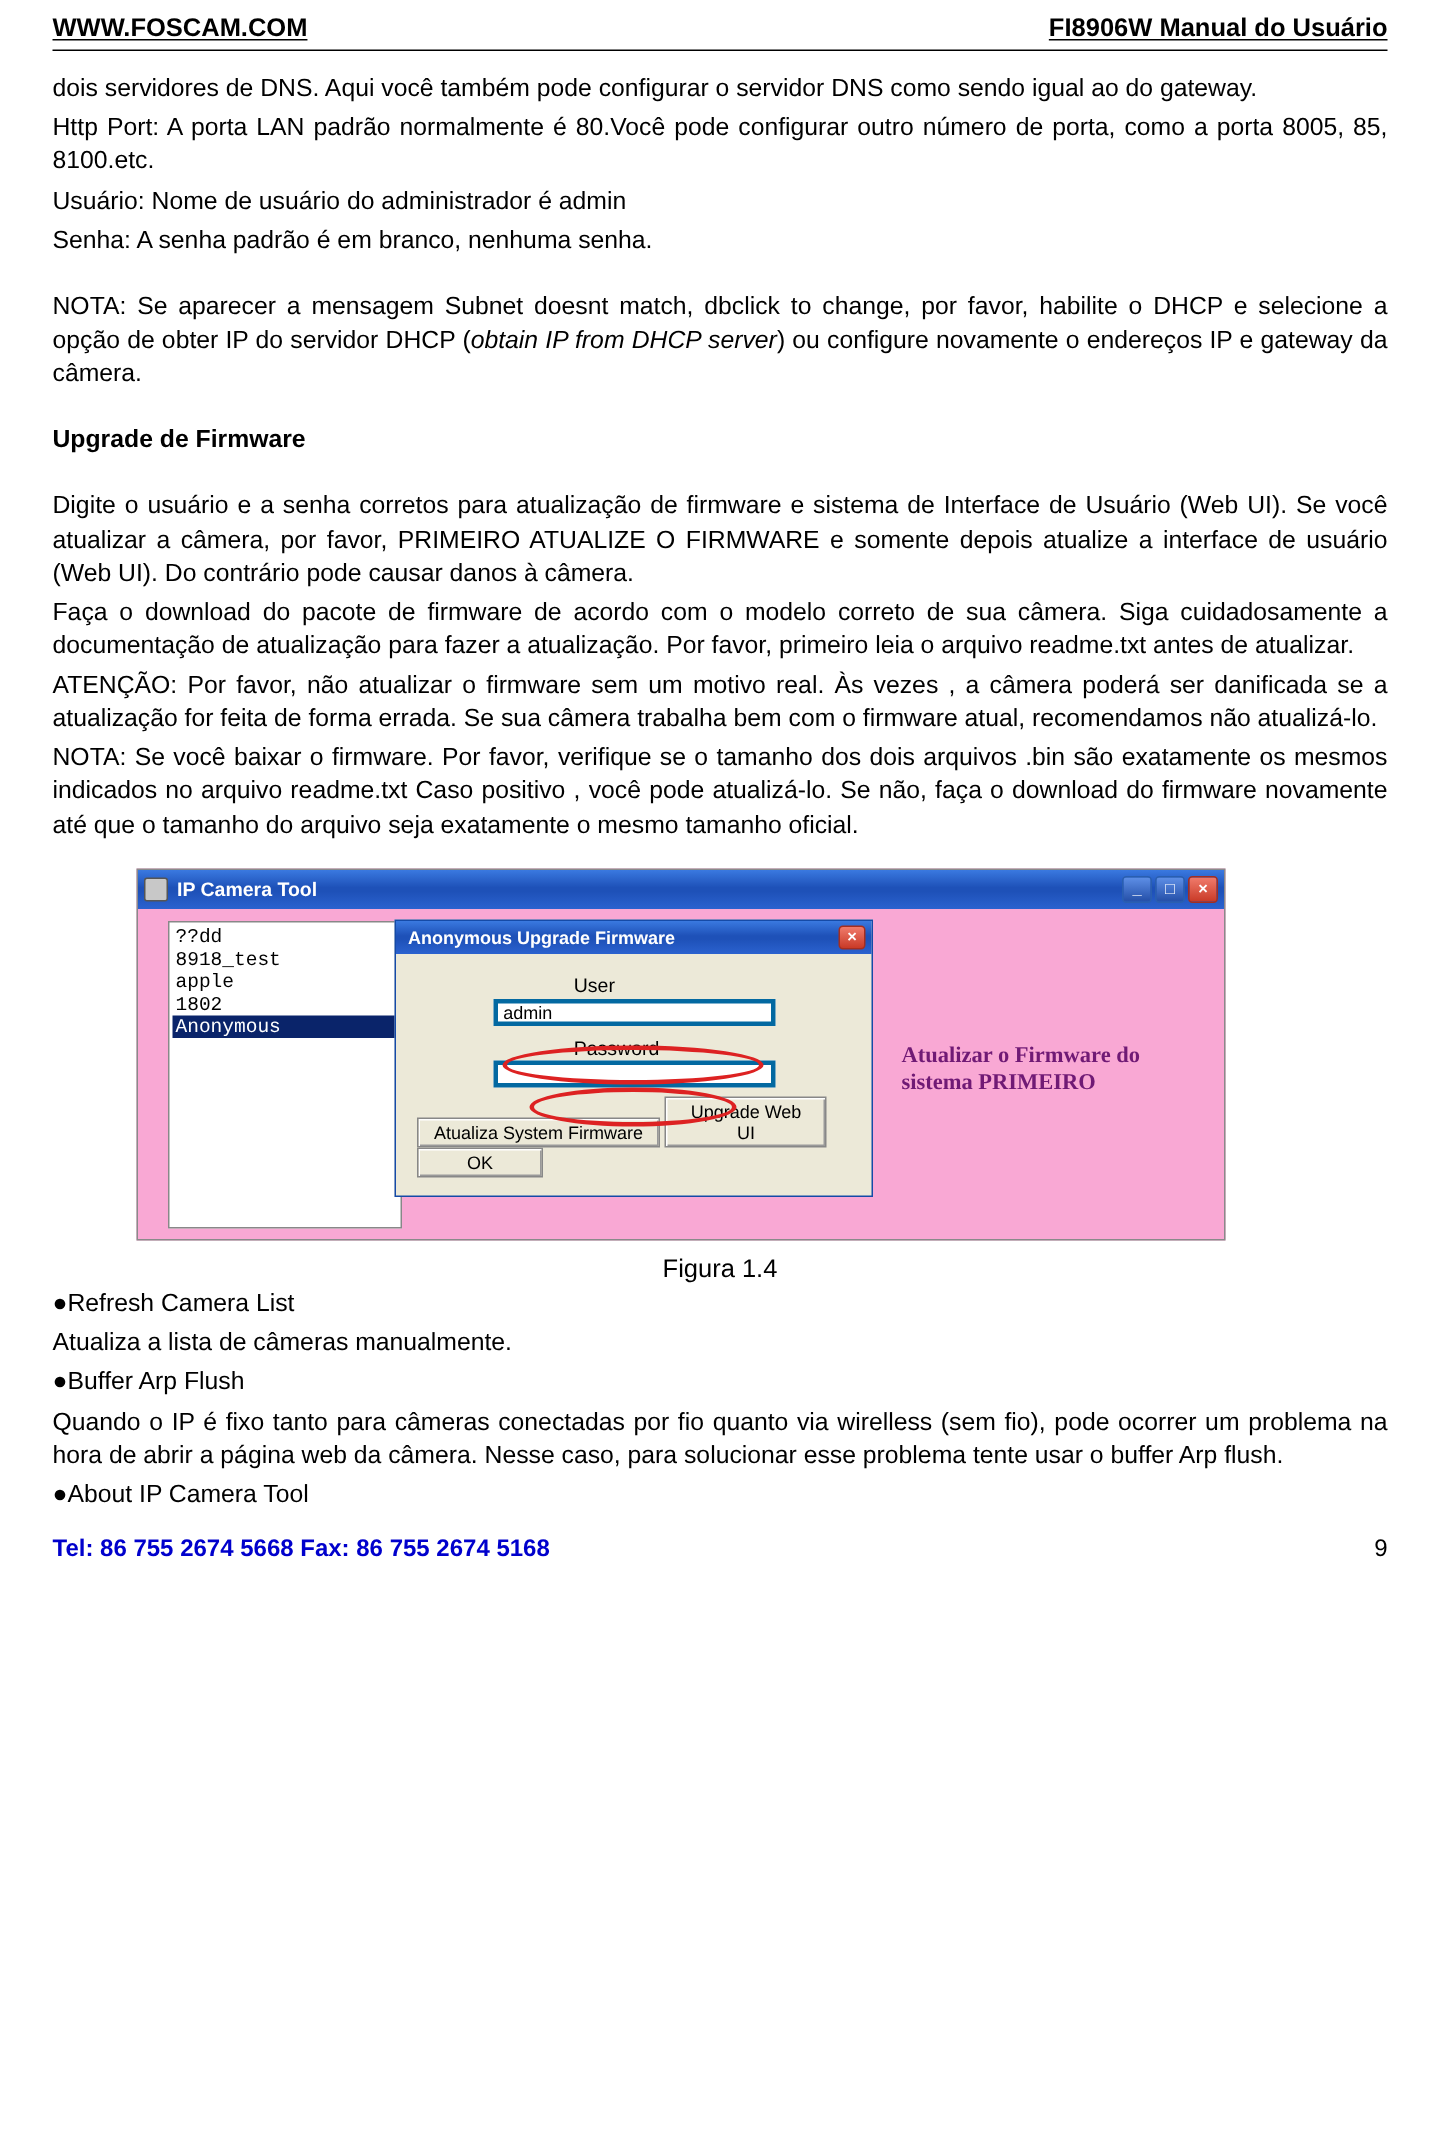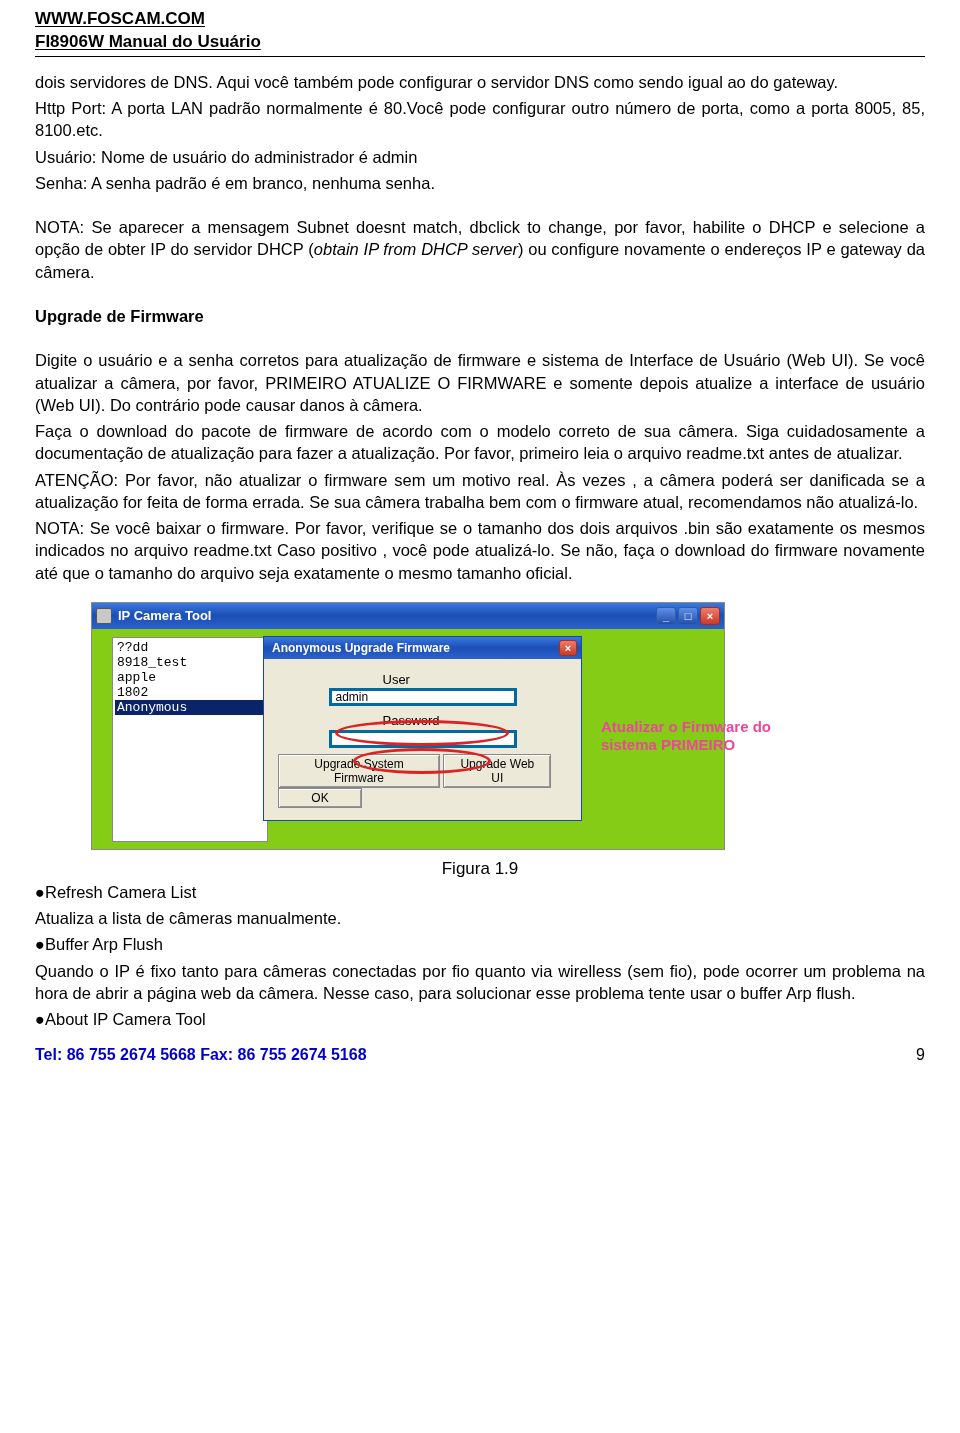--- a/index.html
+++ b/index.html
@@ -19,21 +19,20 @@
     }
     .page {
       padding: 8px 35px 20px 35px;
     }
     .header {
       display: flex;
       justify-content: space-between;
       font-weight: bold;
       font-size: 17px;
       margin-bottom: 2px;
-      flex-direction: column;
     }
     .header-left {
       text-decoration: underline;
       text-underline-offset: 2px;
     }
     .header-right {
       text-decoration: underline;
       text-underline-offset: 2px;
     }
     .header-line {
@@ -68,23 +67,23 @@
       width: 740px;
       height: 250px;
       font-family: Tahoma, Arial, sans-serif;
       font-size: 12px;
     }
     
     .win-outer {
       position: absolute;
       left: 0;
       top: 0;
-      width: 634px;
+      width: 726px;
       height: 248px;
-      background: #84cc16;
+      background: #f9a8d4;
       border: 1px solid #8a8a8a;
     }
     .win-outer .titlebar {
       height: 26px;
       background: linear-gradient(to bottom, #3a79e0 0%, #1e51b8 45%, #1e51b8 55%, #2b62cf 100%);
       display: flex;
       align-items: center;
       padding: 0 4px;
       color: #fff;
       font-weight: bold;
@@ -244,24 +243,24 @@
       width: 138px;
       height: 26px;
       left: 262px;
       top: 146px;
       pointer-events: none;
     }
     .red-annot {
       position: absolute;
       left: 510px;
       top: 116px;
-      color: #ec4899;
+      color: #701a75;
       font-weight: bold;
       font-size: 15px;
-      font-family: Liberation Sans, sans-serif;
+      font-family: Liberation Serif, serif;
       line-height: 1.2;
     }
     .figure-label {
       text-align: center;
       margin: 4px 0 0 0;
       font-size: 17px;
     }
     .sub-bullet {
       margin-top: 0;
     }
@@ -346,35 +345,35 @@
       </div>
       <div class="content">
         <div class="form-row">
           <label>User</label>
           <input type="text" value="admin" style="">
         </div>
         <div class="form-row">
           <label>Password</label>
           <input type="password" value="" style="">
         </div>
-        <button class="btn upgrade-btn-1">Upgrade System Firmware</button>
+        <button class="btn upgrade-btn-1">Atualiza System Firmware</button>
         <button class="btn upgrade-btn-2">Upgrade Web UI</button>
         <button class="btn ok-btn">OK</button>
       </div>
     </div>
 
     <div class="red-circle-1"></div>
     <div class="red-circle-2"></div>
     <div class="red-annot">
       <div>Atualizar o Firmware do</div>
       <div>sistema PRIMEIRO</div>
     </div>
   </div>
 
-  <div class="figure-label">Figura 1.9</div>
+  <div class="figure-label">Figura 1.4</div>
 
   <div class="body-text sub-bullet"><span class="bold">●Refresh Camera List</span></div>
   <div class="body-text">Atualiza a lista de câmeras manualmente.</div>
 
   <div class="body-text sub-bullet"><span class="bold">●Buffer Arp Flush</span></div>
   <div class="body-text just">Quando o IP é fixo tanto para câmeras conectadas por fio quanto via wirelless (sem fio), pode ocorrer um problema na hora de abrir a página web da câmera. Nesse caso, para solucionar esse problema tente usar o buffer Arp flush.</div>
 
   <div class="body-text sub-bullet"><span class="bold">●About IP Camera Tool</span></div>
 
   <div class="footer">

